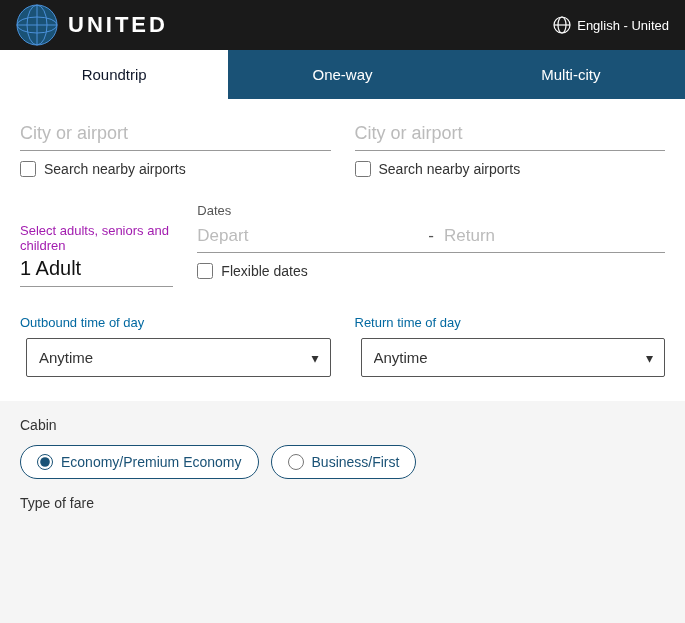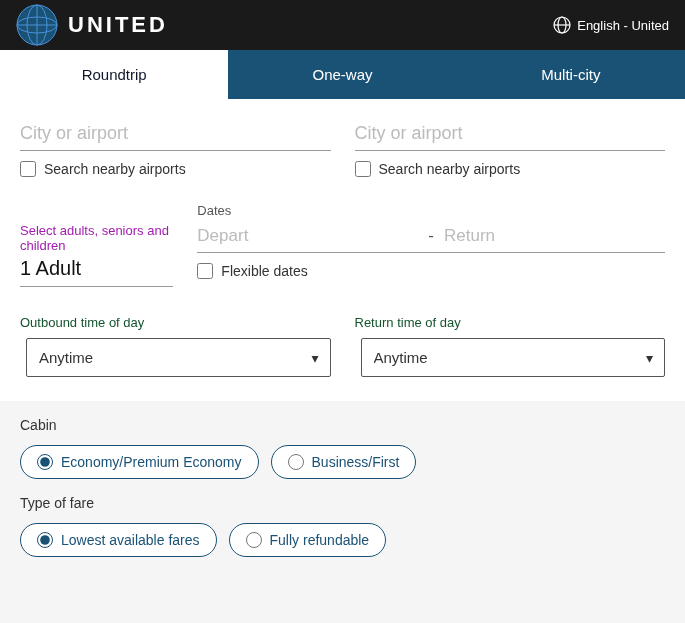--- a/index.html
+++ b/index.html
@@ -153,21 +153,21 @@
       color: #555;
       font-size: 17px;
     }
 
     
     .time-section {
       margin-top: 20px;
     }
     .time-label {
       font-size: 13px;
-      color: #14532d;
+      color: #0369a1;
       margin-bottom: 8px;
     }
     .time-select {
       width: 100%;
       padding: 10px 12px;
       border: 1.5px solid #555;
       border-radius: 2px;
       font-size: 15px;
       color: #333;
       background: white;
@@ -348,24 +348,14 @@
       </label>
       <label class="radio-btn">
         <input type="radio" name="cabin" style="">
         <span>Business/First</span>
       </label>
     </div>
   </div>
 
   <div class="fare-section">
     <div class="section-label">Type of fare</div>
-    <div class="radio-group">
-      <label class="radio-btn selected">
-        <input type="radio" name="fare" checked="" style="">
-        <span>Lowest available fares</span>
-      </label>
-      <label class="radio-btn">
-        <input type="radio" name="fare" style="">
-        <span>Fully refundable</span>
-      </label>
-    </div>
   </div>
 </div>
 
 </body></html>

